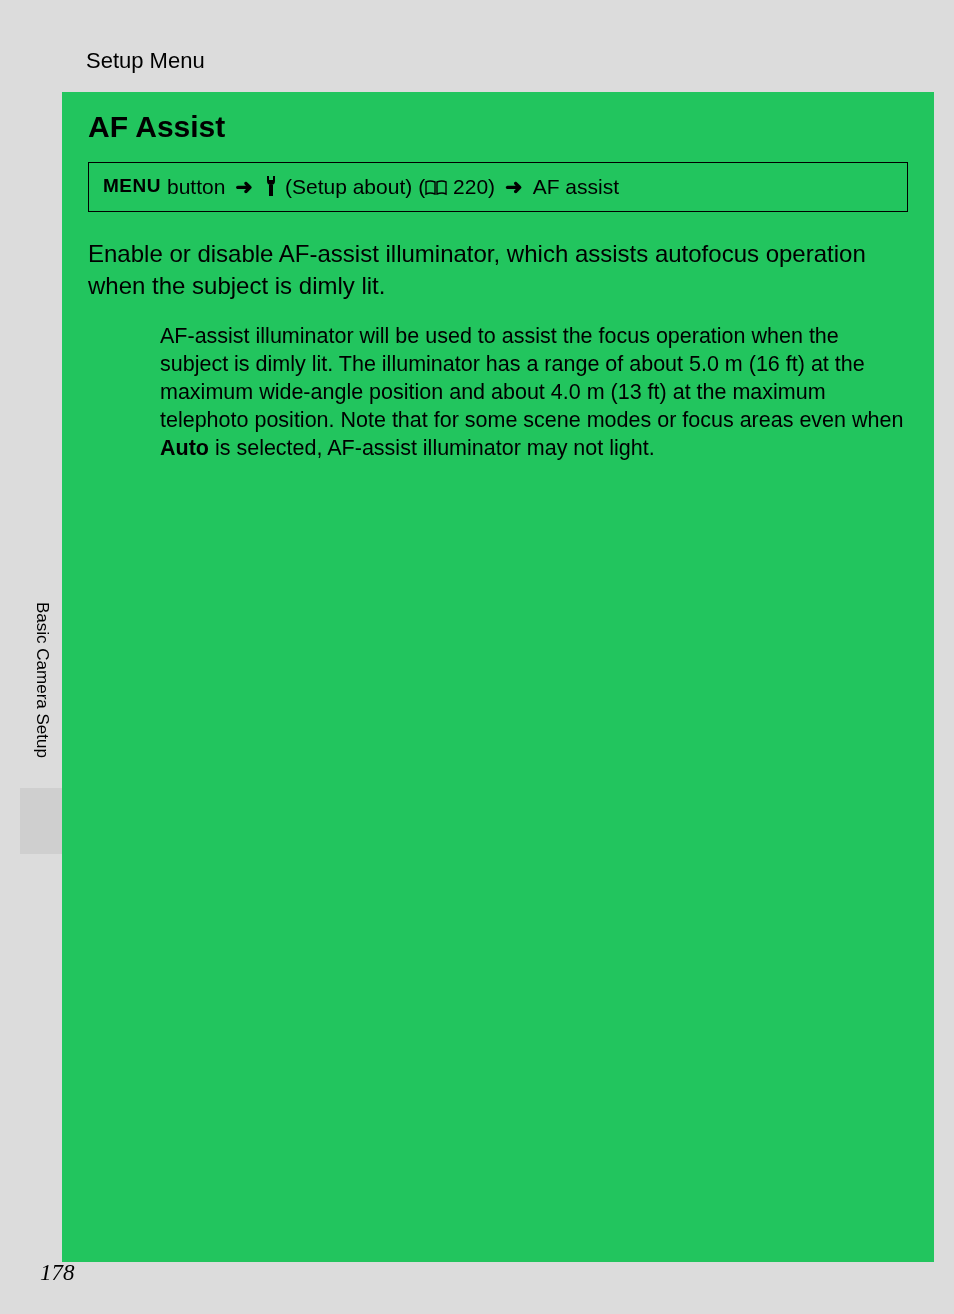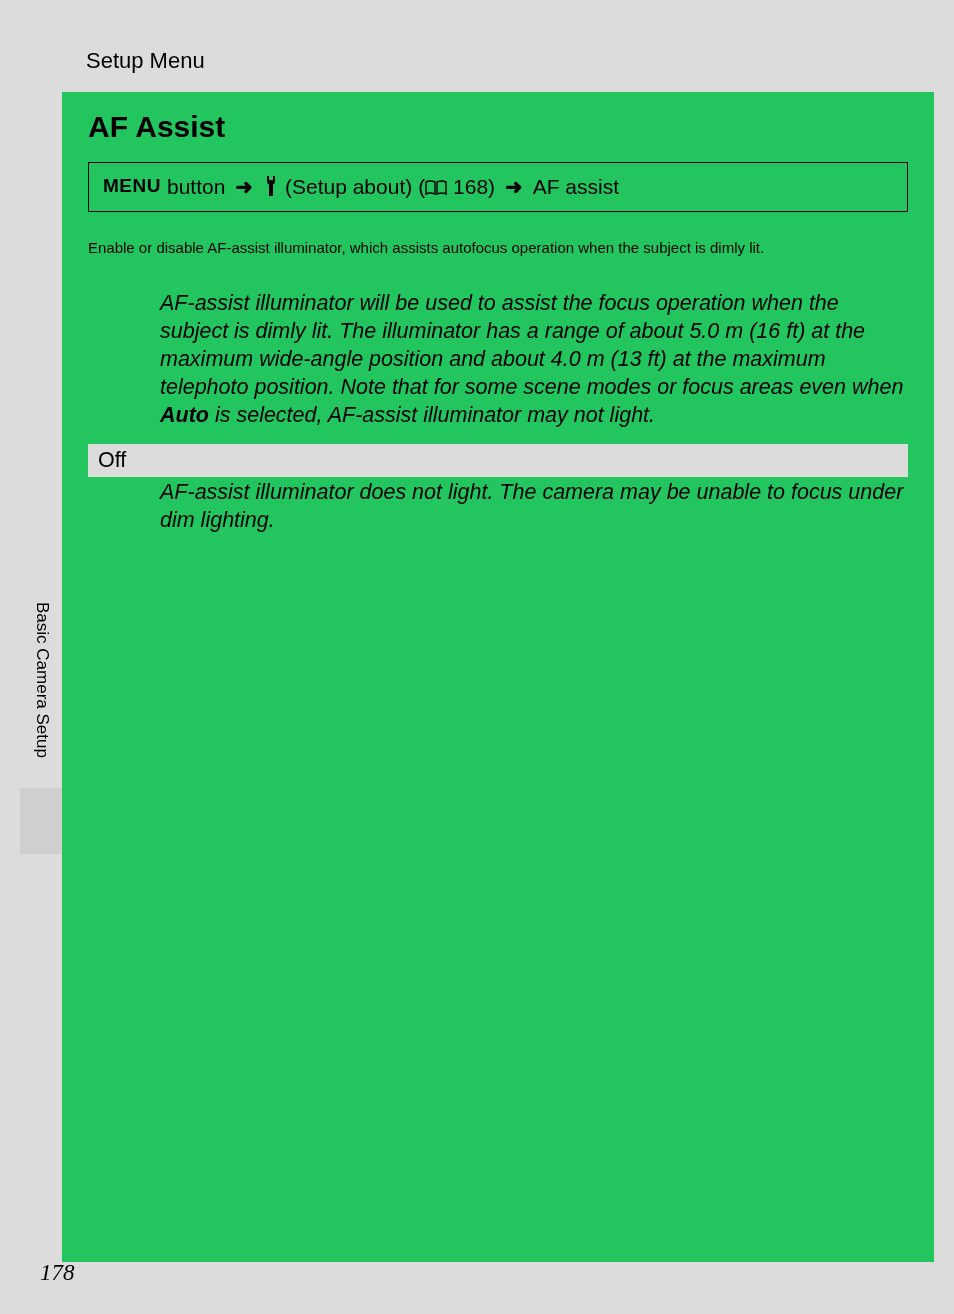--- a/index.html
+++ b/index.html
@@ -47,34 +47,33 @@
       font-weight: 700;
       margin: 0 4px;
     }
     .wrench {
       display: inline-block;
       line-height: 1;
     }
     .wrench svg { vertical-align: -3px; }
     .book svg { vertical-align: -2px; }
     .intro {
-      font-size: 15px;
+      font-size: 24px;
       line-height: 1.35;
-      margin-bottom: 30px;
+      margin-bottom: 18px;
     }
     .opt-header {
       background: #dcdcdc;
       padding: 4px 10px;
       font-size: 21.5px;
     }
     .opt-body {
       padding: 2px 0 14px 72px;
       font-size: 21.5px;
       line-height: 1.3;
-      font-style: italic;
     }
     .bold { font-weight: 700; }
     .side-tab {
       position: absolute;
       left: 20px;
       top: 602px;
       width: 42px;
       height: 252px;
     }
     .side-tab .grey-block {
@@ -116,36 +115,32 @@
     <span>button</span>
     <span class="arrow">➜</span>
     <span class="wrench">
       <svg width="16" height="20" viewBox="0 0 16 20">
           <path d="M4 0 v5 a4 4 0 0 0 8 0 V0 h-2 v4 h-4 V0 Z M6 9 h4 v11 h-4 Z" fill="#000"></path>
         </svg>
     </span>
     <span>(Setup about)</span>
     <span>(<span class="book"><svg width="22" height="16" viewBox="0 0 22 16">
             <path d="M1 2 Q5 0 10 2 V14 Q5 12 1 14 Z M12 2 Q17 0 21 2 V14 Q17 12 12 14 Z" fill="none" stroke="#000" stroke-width="1.4"></path>
-          </svg></span> <span>168)</span></span>
+          </svg></span> <span>220)</span></span>
     <span class="arrow">➜</span>
     <span>AF assist</span>
   </div>
 
   <p class="intro">Enable or disable AF-assist illuminator, which assists autofocus operation when the subject is dimly lit.</p>
 
   <div>
     <div class="opt-body"><span>AF-assist illuminator will be used to assist the focus operation when the subject is dimly lit. The illuminator has a range of about 5.0 m (16 ft) at the maximum wide-angle position and about 4.0 m (13 ft) at the maximum telephoto position.
 Note that for some scene modes or focus areas even when </span><span class="bold">Auto</span><span> is selected, AF-assist illuminator may not light.</span></div>
   </div>
 
-  <div>
-    <div class="opt-header">Off</div>
-    <div class="opt-body"><span>AF-assist illuminator does not light. The camera may be unable to focus under dim lighting.</span><span class="bold"></span><span></span></div>
-  </div>
 </div>
 
 <div class="side-tab">
   <div class="grey-block"></div>
   <div class="side-tab-text">Basic Camera Setup</div>
 </div>
 
 <div class="page-num">178</div>
 
 </body></html>

